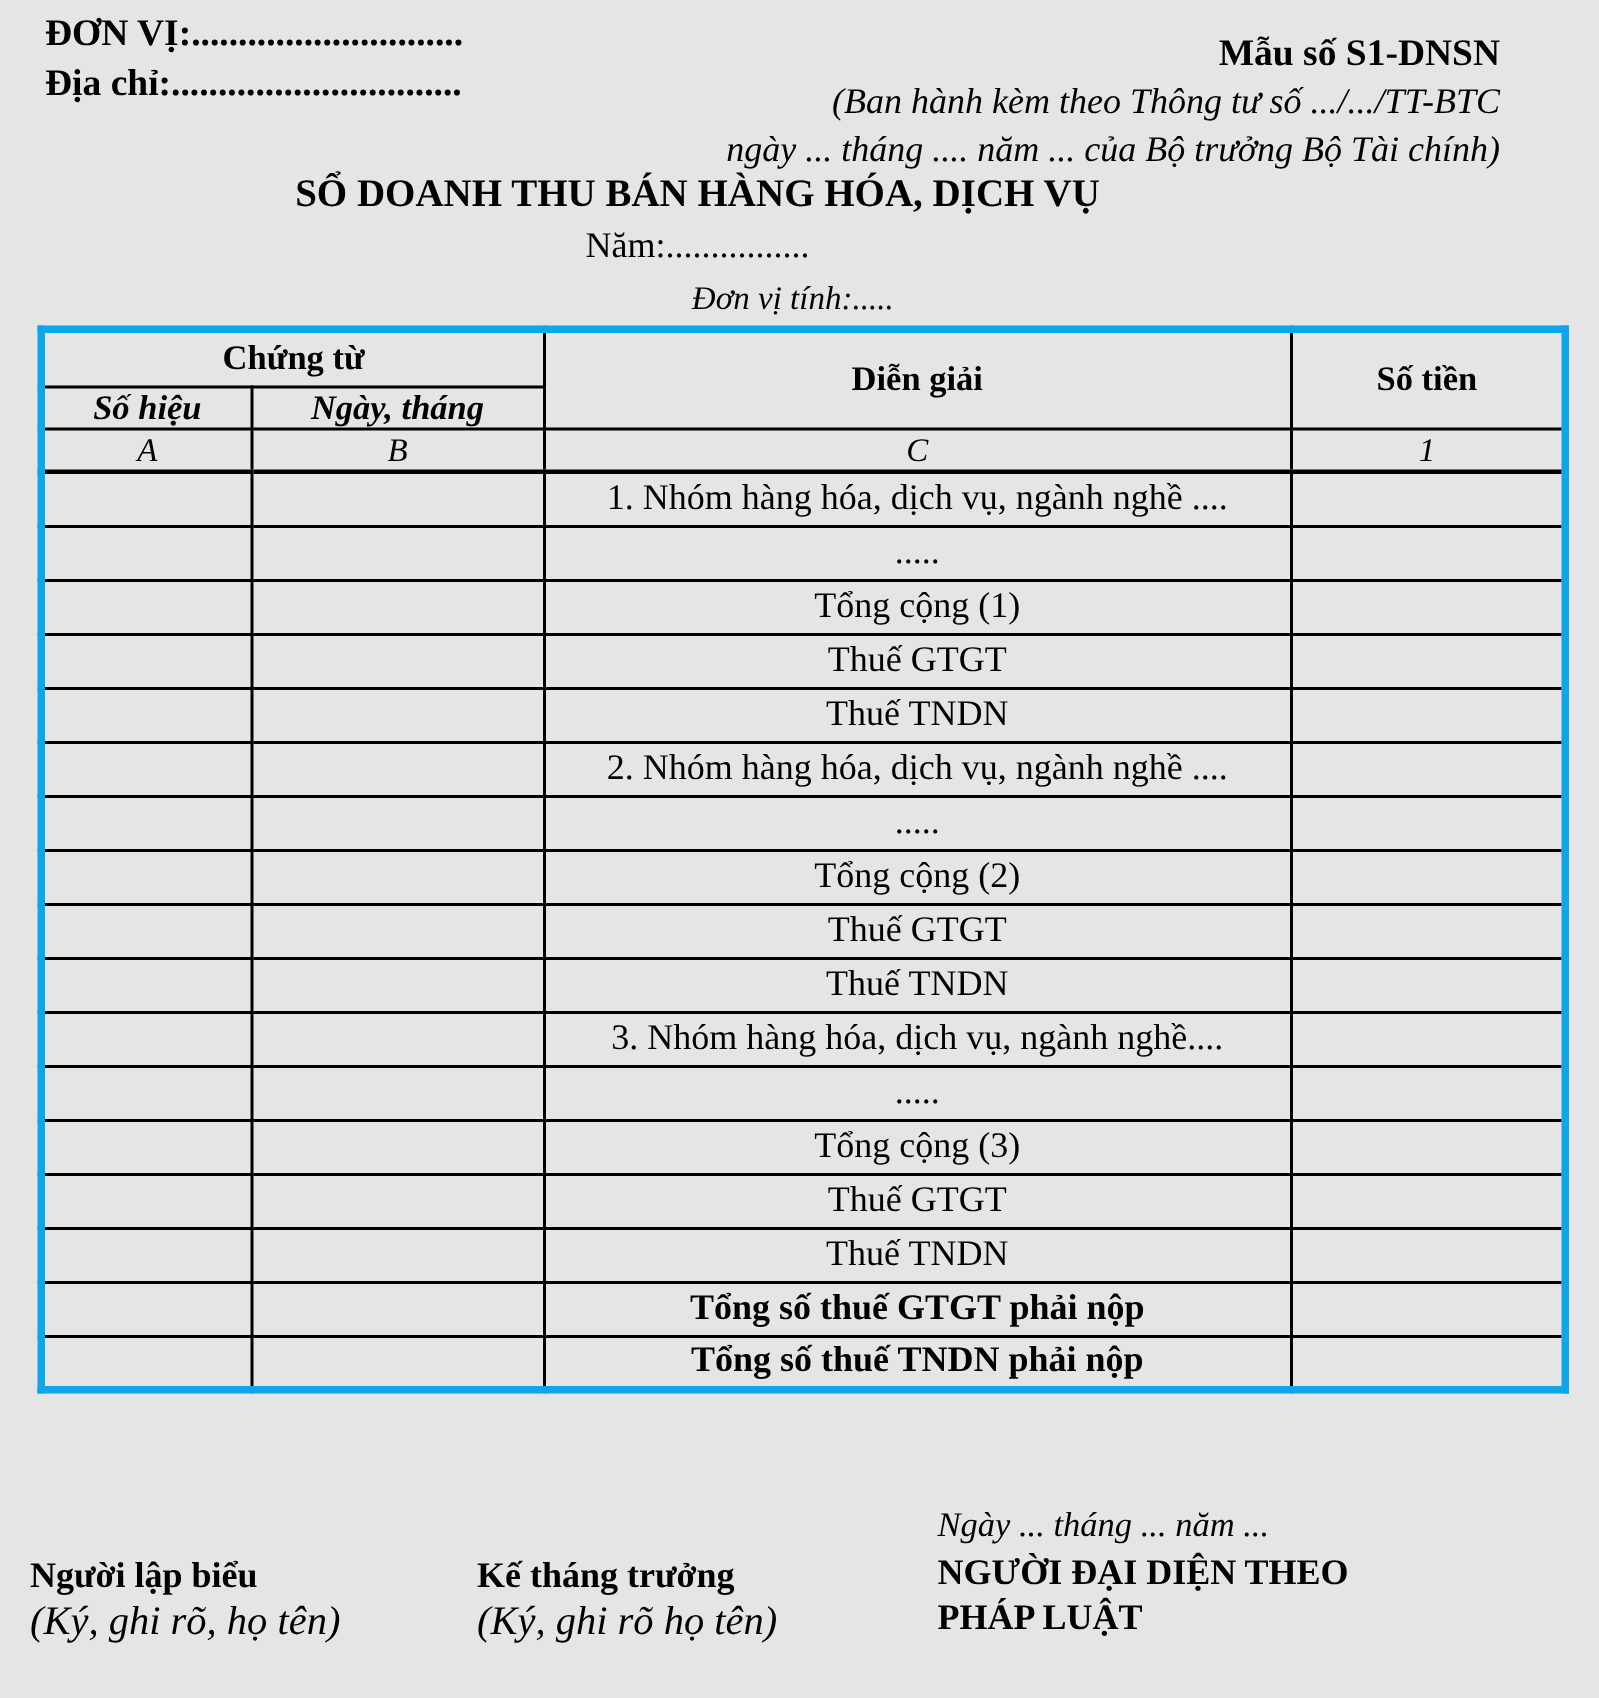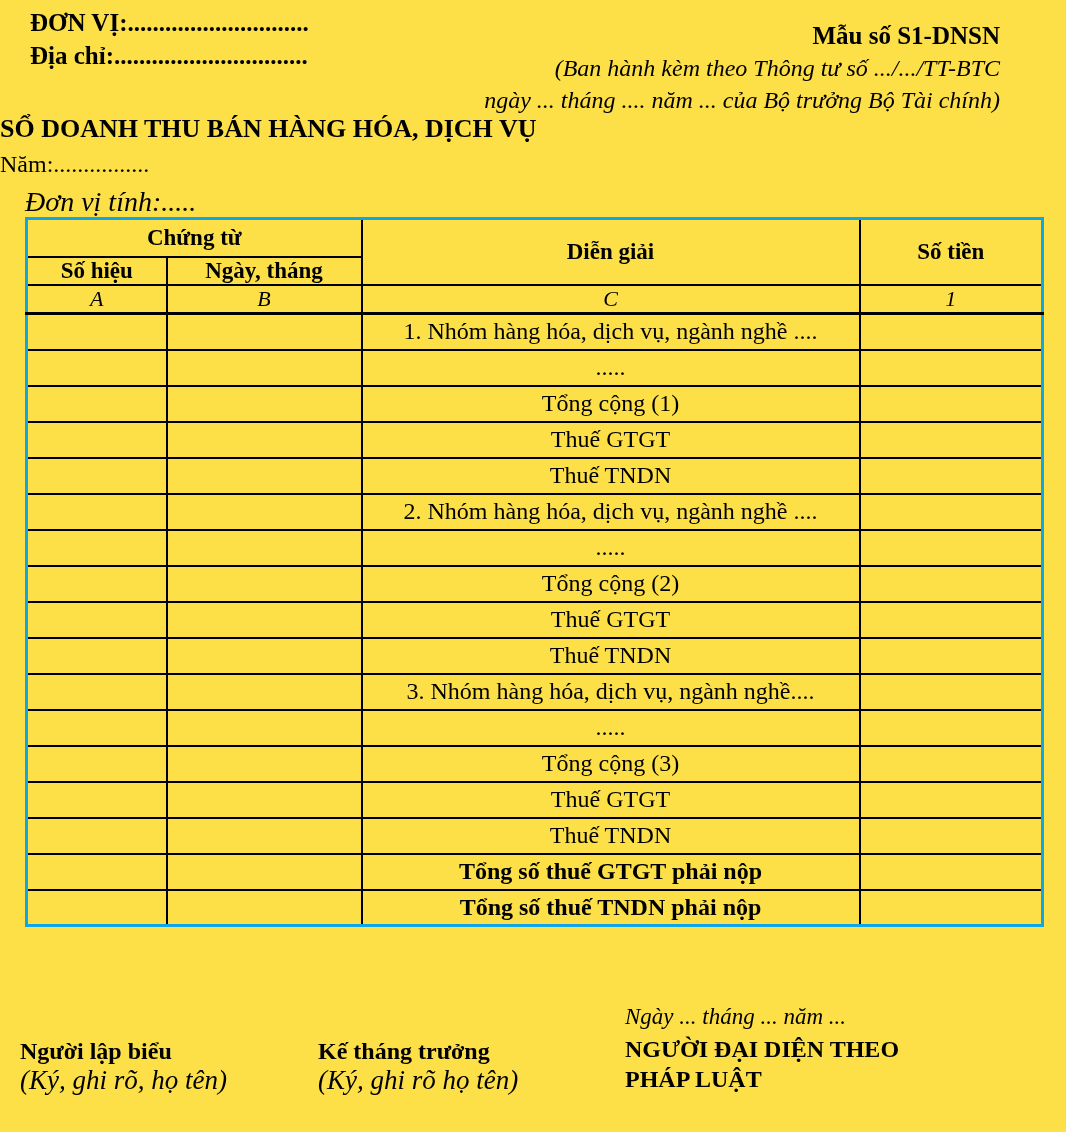--- a/index.html
+++ b/index.html
@@ -5,70 +5,70 @@
   * { margin: 0; padding: 0; box-sizing: border-box; }
   html, body { background: #ffffff; }
   body {
     font-family: "Liberation Serif", "DejaVu Serif", serif;
     color: #000000;
     width: 1066px;
     height: 1132px;
     position: relative;
     overflow: hidden;
   }
-  .page { position: absolute; inset: 0; background: #fde047; }
+  .page { position: absolute; inset: 0; background: #e5e5e5; }
 
   
   .header-left {
     position: absolute; left: 30px; top: 6px;
     font-weight: bold; font-size: 25px; line-height: 33px;
     white-space: nowrap;
   }
   .header-right {
     position: absolute; left: 330px; top: 20px; width: 670px;
     text-align: right; font-size: 24px; line-height: 32px;
   }
   .header-right .form-number { font-weight: bold; font-size: 25px; }
   .header-right .issuance { font-style: italic; font-size: 24px; }
 
   
   .title-block {
     position: absolute; left: 0; top: 112px; width: 930px;
-    text-align: left;
+    text-align: center;
   }
   .doc-title { font-weight: bold; font-size: 26px; line-height: 34px; }
   .doc-year { font-size: 24px; line-height: 32px; margin-top: 2px; }
 
   .unit-measure {
     position: absolute; top: 186px; left: 25px; width: 1007px;
-    text-align: left; font-style: italic; font-size: 28px;
+    text-align: center; font-style: italic; font-size: 22px;
   }
 
   
   table.form-table {
     position: absolute; left: 25px; top: 217px;
     width: 1016px;
     border-collapse: collapse;
     table-layout: fixed;
-    border: 3px solid #0ea5e9;
+    border: 5px solid #0ea5e9;
   }
   col.c1 { width: 140px; }
   col.c2 { width: 195px; }
   col.c3 { width: 498px; }
   col.c4 { width: 183px; }
   .form-table th, .form-table td {
     border: 2px solid #000;
     text-align: center;
     vertical-align: middle;
     overflow: hidden;
     white-space: nowrap;
   }
   .form-table thead th { font-weight: bold; font-size: 23px; }
   tr.h1 th { height: 38px; }
-  tr.h2 th { height: 14px; }
+  tr.h2 th { height: 14px; font-style: italic; }
   tr.h3 td { height: 29px; font-style: italic; font-size: 22px; border-bottom-width: 3px; }
   tbody td { height: 36px; font-size: 24px; }
   tbody td.bold { font-weight: bold; }
 
   
   .sig-block { position: absolute; }
   .sig-preparer { left: 20px; top: 1036px; width: 290px; }
   .sig-chief { left: 318px; top: 1036px; width: 290px; }
   .sig-legal { left: 625px; top: 1002px; width: 415px; }
   .sig-title { font-weight: bold; font-size: 24px; line-height: 30px; }

